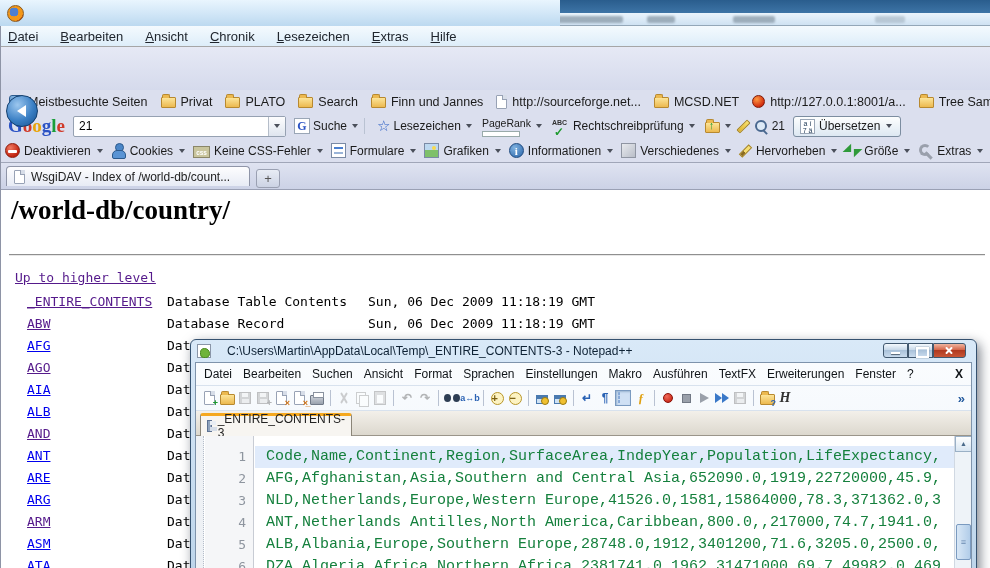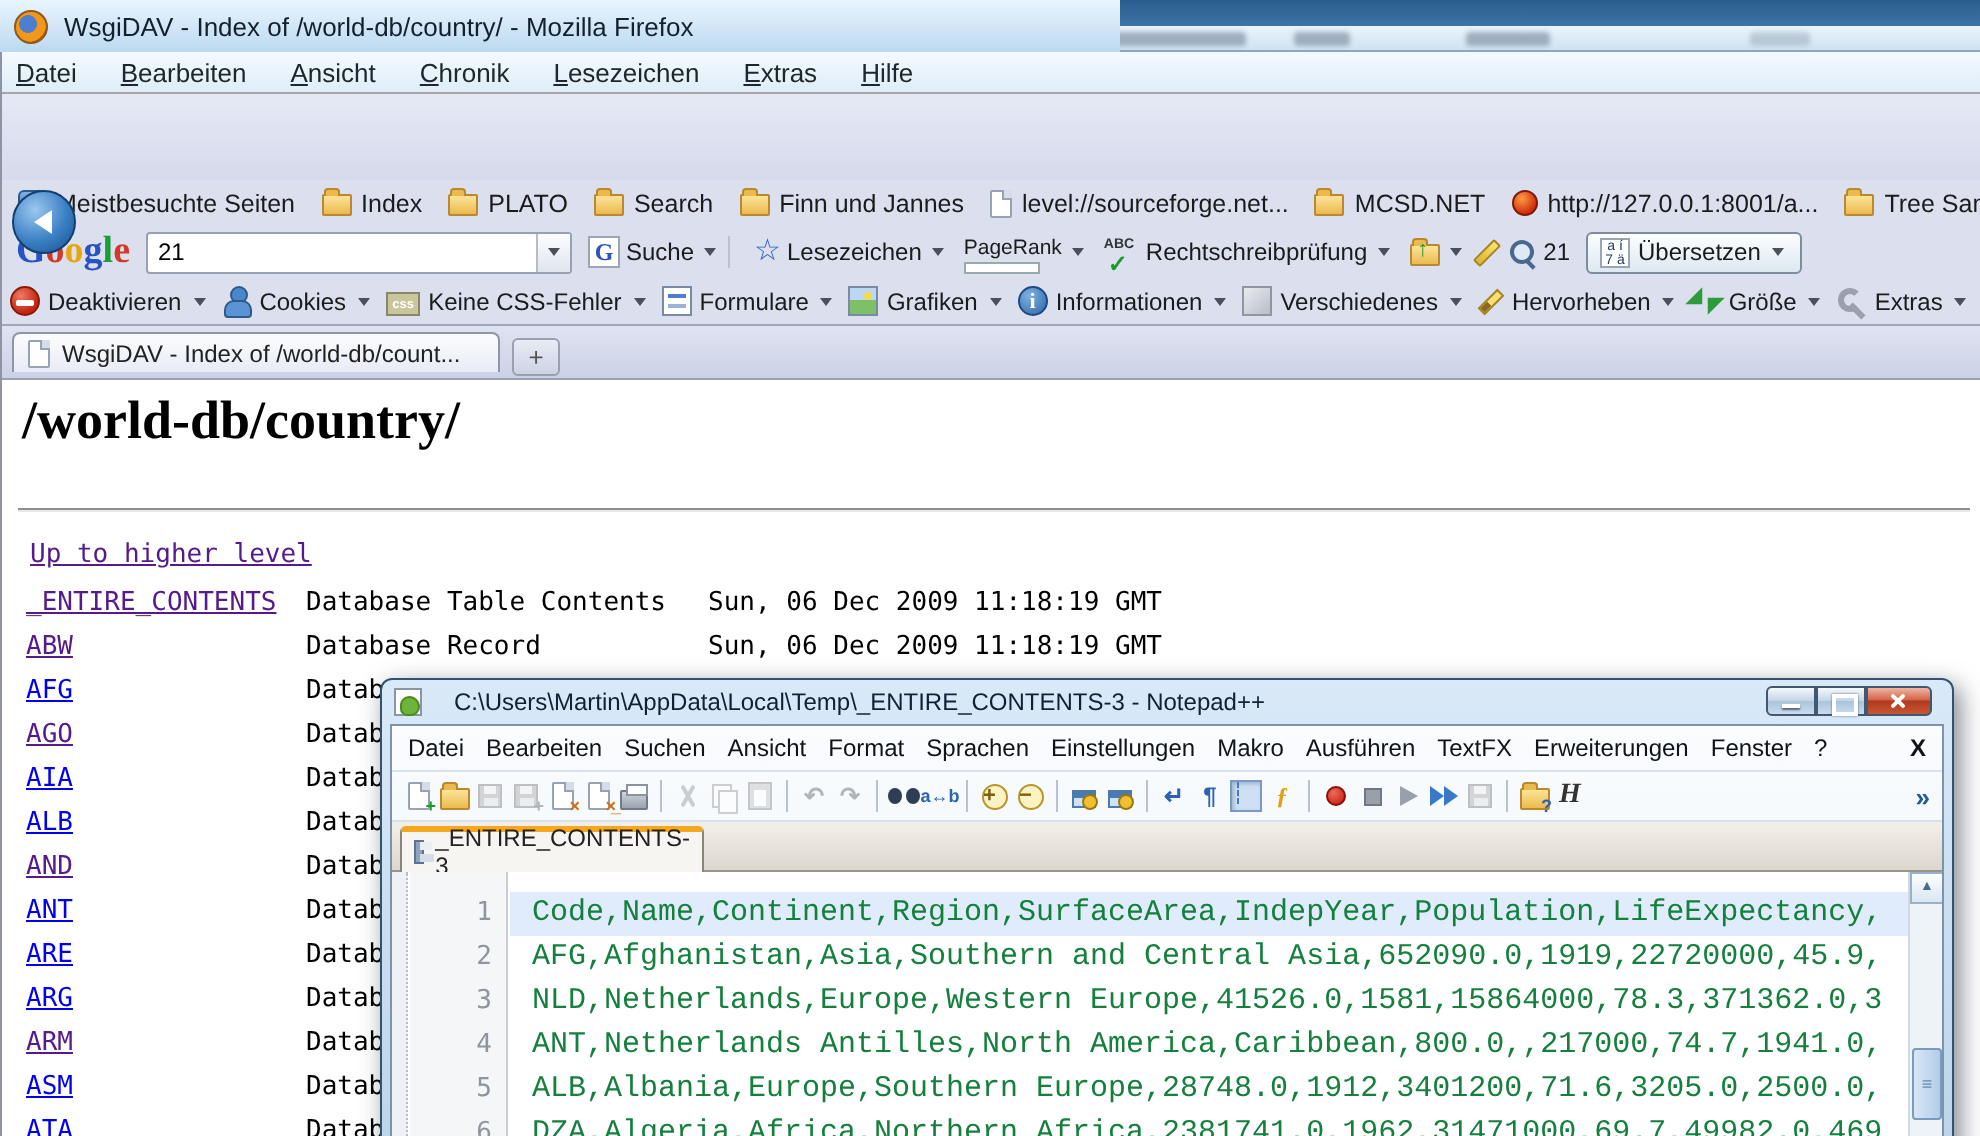--- a/index.html
+++ b/index.html
@@ -123,21 +123,21 @@
         background:linear-gradient(#fdfdfe,#e7ebf5);display:flex;align-items:center;gap:6px;padding:0 7px;font-size:12px;color:#222}
   #newtab{position:absolute;left:256px;top:6px;width:24px;height:19px;border:1px solid #9aa0b2;border-radius:3px;
           background:linear-gradient(#e8ecf5,#ccd3e4);text-align:center;line-height:17px;color:#555;font-size:13px}
 
   
   #page{left:0;top:190px;width:990px;height:378px;background:#fff;border-left:1px solid #8e94a6}
   #pg-h1{position:absolute;left:10px;top:5px;font-family:"Liberation Serif",serif;font-weight:bold;font-size:27px;color:#000}
   #pg-hr{position:absolute;left:8px;top:64px;width:976px;height:2px;border-top:1px solid #8f8f8f;border-bottom:1px solid #e8e8e8}
   .mono{font-family:"DejaVu Sans Mono",monospace;font-size:13px}
   #uplink{position:absolute;left:14px;top:80px;color:#551A8B;text-decoration:underline}
-  .lrow{position:absolute;left:12px;height:22px;white-space:pre}
+  .lrow{position:absolute;left:26px;height:22px;white-space:pre}
   .lrow a{color:#0000EE;text-decoration:underline}
   .lrow.visited a{color:#551A8B}
   .lrow .type{position:absolute;left:140px;color:#000}
   .lrow .date{position:absolute;left:341px;color:#000}
 
   
   #np{left:190px;top:339px;width:787px;height:240px;border:1px solid #35516f;border-radius:6px 6px 0 0;
       background:linear-gradient(#d9e9f8,#bcd4ea);box-shadow:3px 4px 12px rgba(20,30,45,.55);padding:0 4px;z-index:10}
   #np-title{height:22px;display:flex;align-items:center;gap:16px;padding:0 2px;font-size:12px;color:#0e2235}
   .np-ico{width:14px;height:14px;background:#fff;border:1px solid #8a96a8;position:relative}
@@ -210,21 +210,20 @@
     <div class="bg-head">
       <span class="blob" style="left:8px;width:70px"></span>
       <span class="blob" style="left:102px;width:28px"></span>
       <span class="blob" style="left:188px;width:42px"></span>
       <span class="blob" style="left:330px;width:30px;opacity:.3"></span>
     </div>
   </div>
 
   <div id="titlebar" class="abs">
     <span class="fx-ico"></span>
-    <span>WsgiDAV - Index of /world-db/country/ - Mozilla Firefox</span>
   </div>
 
   <div id="menubar" class="abs">
     <span>Datei</span>
     <span>Bearbeiten</span>
     <span>Ansicht</span>
     <span>Chronik</span>
     <span>Lesezeichen</span>
     <span>Extras</span>
     <span>Hilfe</span>
@@ -273,37 +272,37 @@
     </div>
   </div>
 
   <div id="bmbar" class="abs">
     <span class="bm">
         <span class="ic-mv"></span>
         <span>Meistbesuchte Seiten</span>
       </span>
     <span class="bm">
         <span class="ic-folder"></span>
-        <span>Index</span>
+        <span>Privat</span>
       </span>
     <span class="bm">
         <span class="ic-folder"></span>
         <span>PLATO</span>
       </span>
     <span class="bm">
         <span class="ic-folder"></span>
         <span>Search</span>
       </span>
     <span class="bm">
         <span class="ic-folder"></span>
         <span>Finn und Jannes</span>
       </span>
     <span class="bm">
         <span class="ic-page"></span>
-        <span>level://sourceforge.net...</span>
+        <span>http://sourceforge.net...</span>
       </span>
     <span class="bm">
         <span class="ic-folder"></span>
         <span>MCSD.NET</span>
       </span>
     <span class="bm">
         <span class="ic-fire"></span>
         <span>http://127.0.0.1:8001/a...</span>
       </span>
     <span class="bm">

